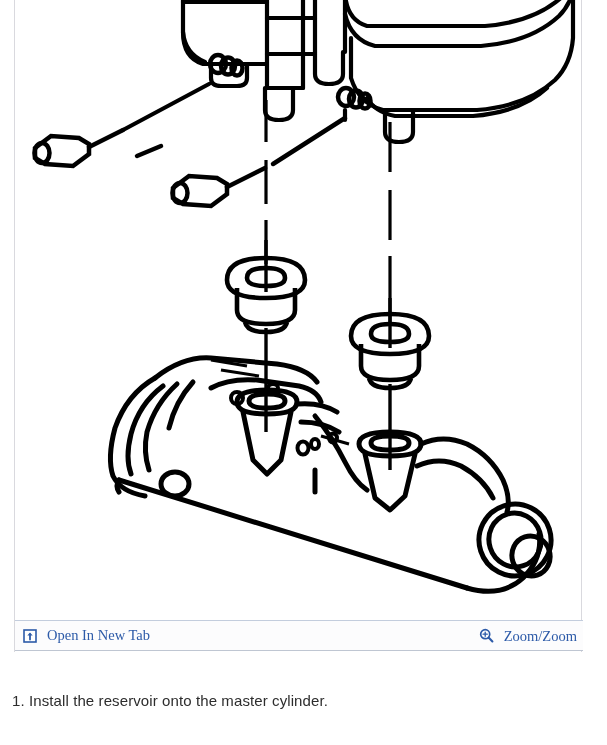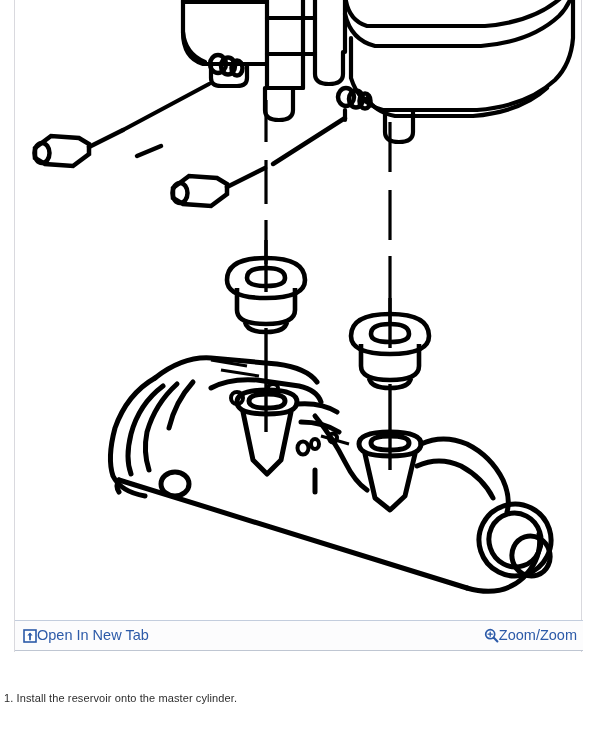--- a/index.html
+++ b/index.html
@@ -55,40 +55,41 @@
     border-top: 1px solid #c3cddd;
     border-bottom: 1px solid #bfc6d2;
     background: #fcfcfd;
     display: flex;
     align-items: center;
     justify-content: space-between;
     padding: 0 6px 0 8px;
   }
   .tb-link {
     display: inline-flex;
-    align-items: center;
-    gap: 0;
+    align-items: flex-end;
+    gap: 10px;
     color: #2c5aa8;
     font-size: 14.5px;
     line-height: 1;
     text-decoration: none;
     cursor: pointer;
     white-space: nowrap;
+    font-family: Liberation Serif, serif;
   }
   .tb-link .lbl { position: relative; top: 0px; }
   .tb-ico { display: inline-block; flex: 0 0 auto; line-height: 0; }
 
   
   #caption-block {
     position: absolute;
-    left: 4px;
+    left: 12px;
     top: 692px;
     width: 560px;
     color: #2d2d2d;
-    font-size: 11px;
+    font-size: 15px;
     line-height: 1.25;
     letter-spacing: 0.1px;
   }
   #caption-text { white-space: pre-wrap; }
 </style>
 </head>
 <body>
 
 <div id="viewer-panel">
 

